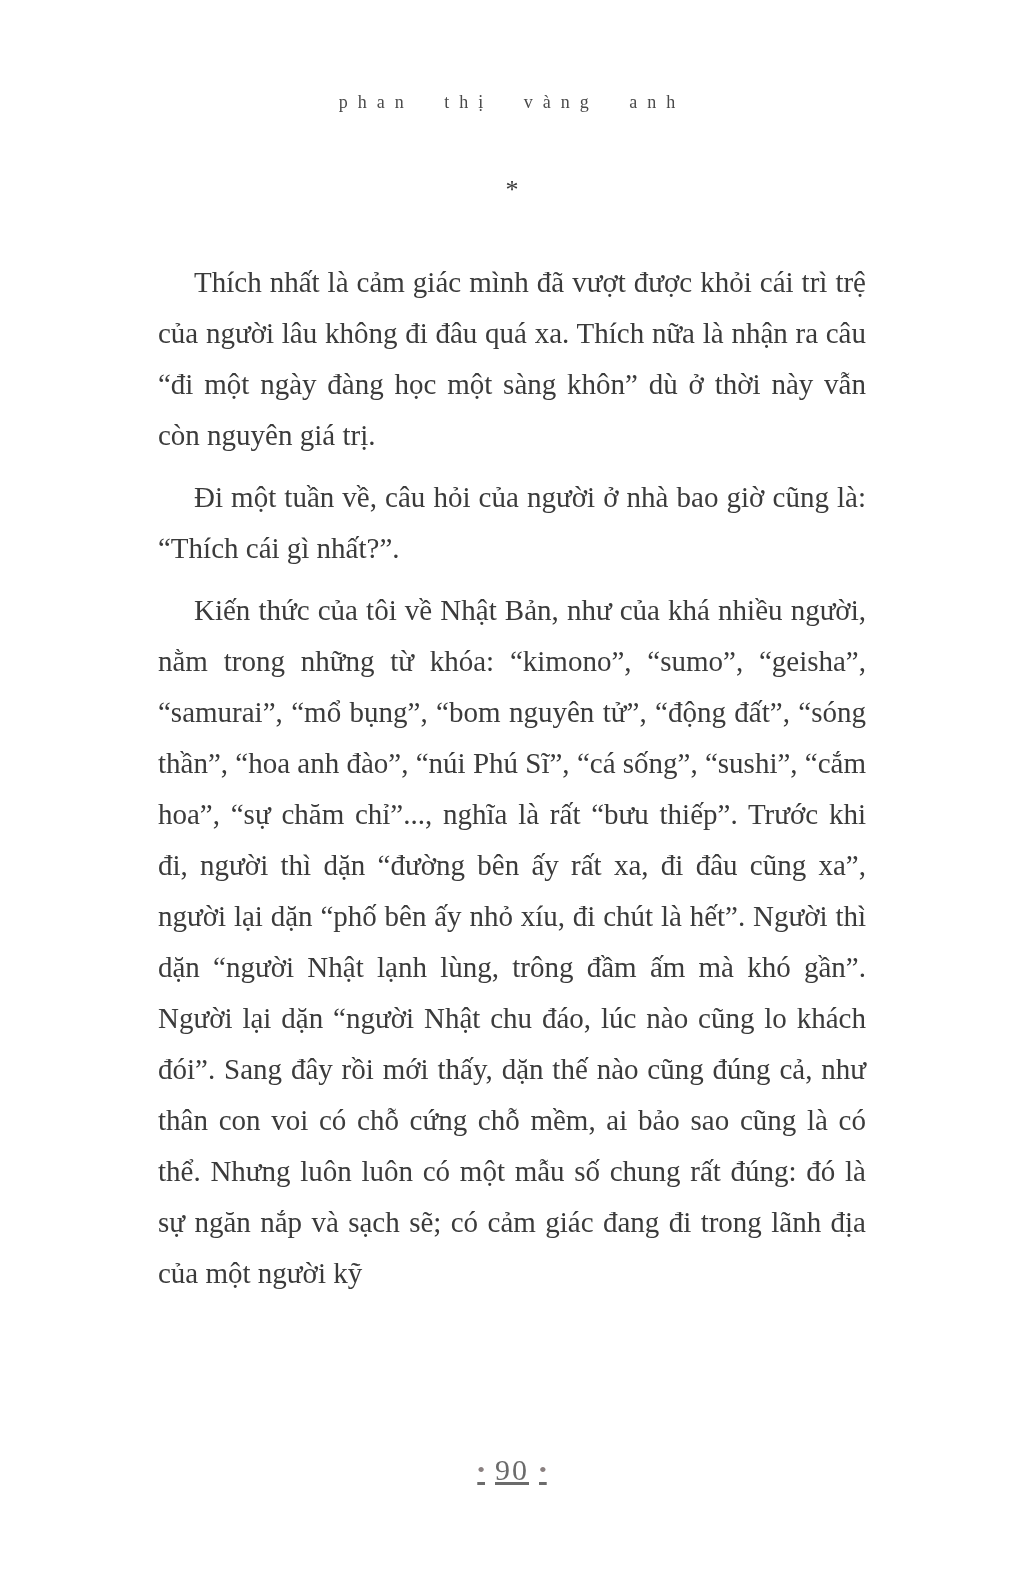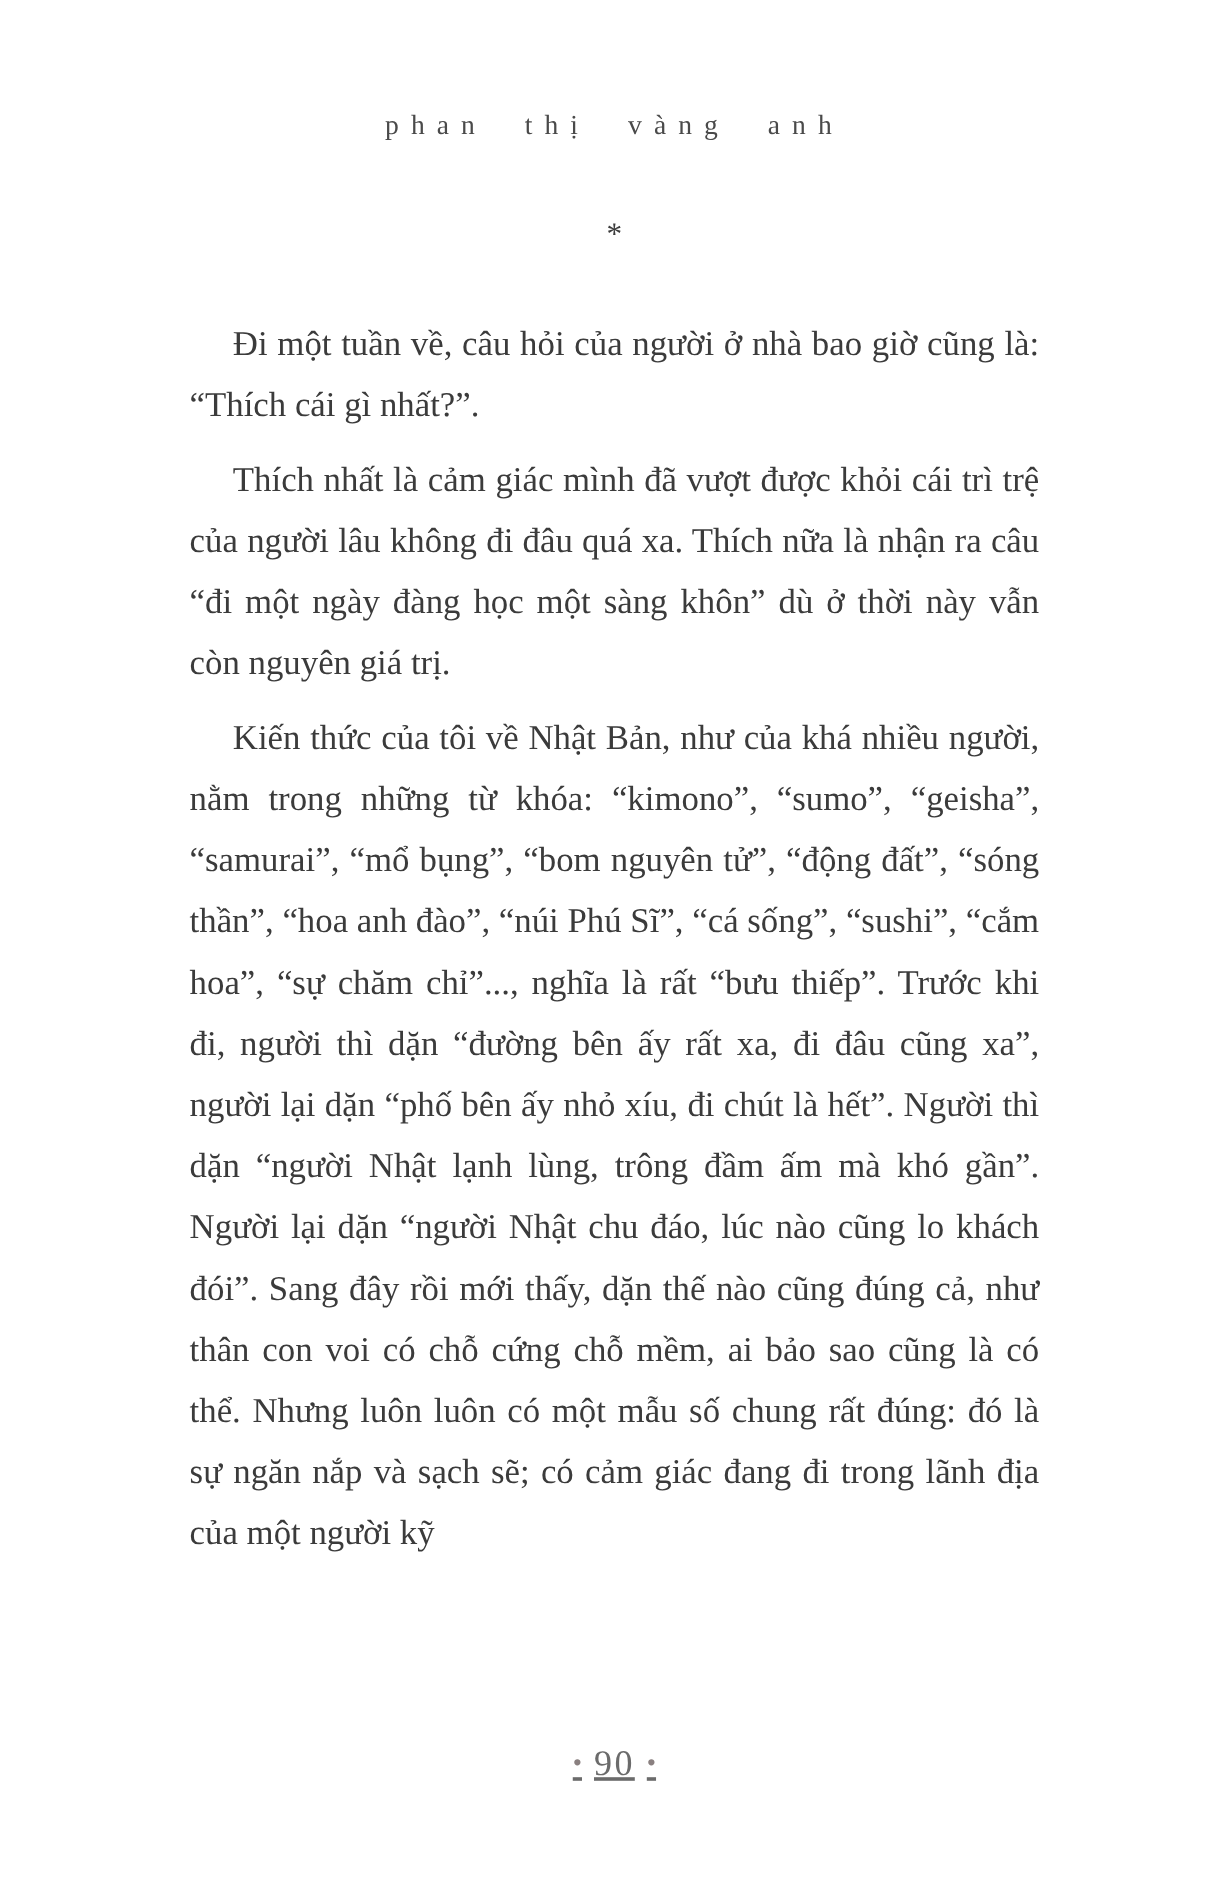--- a/index.html
+++ b/index.html
@@ -12,21 +12,21 @@
     width: 1024px;
     height: 1575px;
     background: #ffffff;
     font-family: "Liberation Serif", serif;
     color: #3b3b3b;
     overflow: hidden;
   }
   .running-header {
     padding-top: 92px;
     text-align: center;
-    font-size: 23px;
+    font-size: 18px;
     letter-spacing: 10px;
     word-spacing: 16px;
     color: #4a4a4a;
   }
   .separator {
     margin-top: 62px;
     text-align: center;
     font-size: 26px;
     color: #3b3b3b;
   }
@@ -66,22 +66,22 @@
 </head>
 <body>
 
 <div class="page">
 
   <div class="running-header">phan thị vàng anh</div>
 
   <div class="separator">*</div>
 
   <div class="body-text">
+    <p>Thích nhất là cảm giác mình đã vượt được khỏi cái trì trệ của người lâu không đi đâu quá xa. Thích nữa là nhận ra câu “đi một ngày đàng học một sàng khôn” dù ở thời này vẫn còn nguyên giá trị.</p>
     <p>Đi một tuần về, câu hỏi của người ở nhà bao giờ cũng là: “Thích cái gì nhất?”.</p>
-    <p>Thích nhất là cảm giác mình đã vượt được khỏi cái trì trệ của người lâu không đi đâu quá xa. Thích nữa là nhận ra câu “đi một ngày đàng học một sàng khôn” dù ở thời này vẫn còn nguyên giá trị.</p>
     <p>Kiến thức của tôi về Nhật Bản, như của khá nhiều người, nằm trong những từ khóa: “kimono”, “sumo”, “geisha”, “samurai”, “mổ bụng”, “bom nguyên tử”, “động đất”, “sóng thần”, “hoa anh đào”, “núi Phú Sĩ”, “cá sống”, “sushi”, “cắm hoa”, “sự chăm chỉ”..., nghĩa là rất “bưu thiếp”. Trước khi đi, người thì dặn “đường bên ấy rất xa, đi đâu cũng xa”, người lại dặn “phố bên ấy nhỏ xíu, đi chút là hết”. Người thì dặn “người Nhật lạnh lùng, trông đầm ấm mà khó gần”. Người lại dặn “người Nhật chu đáo, lúc nào cũng lo khách đói”. Sang đây rồi mới thấy, dặn thế nào cũng đúng cả, như thân con voi có chỗ cứng chỗ mềm, ai bảo sao cũng là có thể. Nhưng luôn luôn có một mẫu số chung rất đúng: đó là sự ngăn nắp và sạch sẽ; có cảm giác đang đi trong lãnh địa của một người kỹ</p>
   </div>
 
   <div class="page-footer">
     <span class="bullet">•</span><span class="pagenum">90</span><span class="bullet">•</span>
   </div>
 
 </div>
 
 </body></html>

